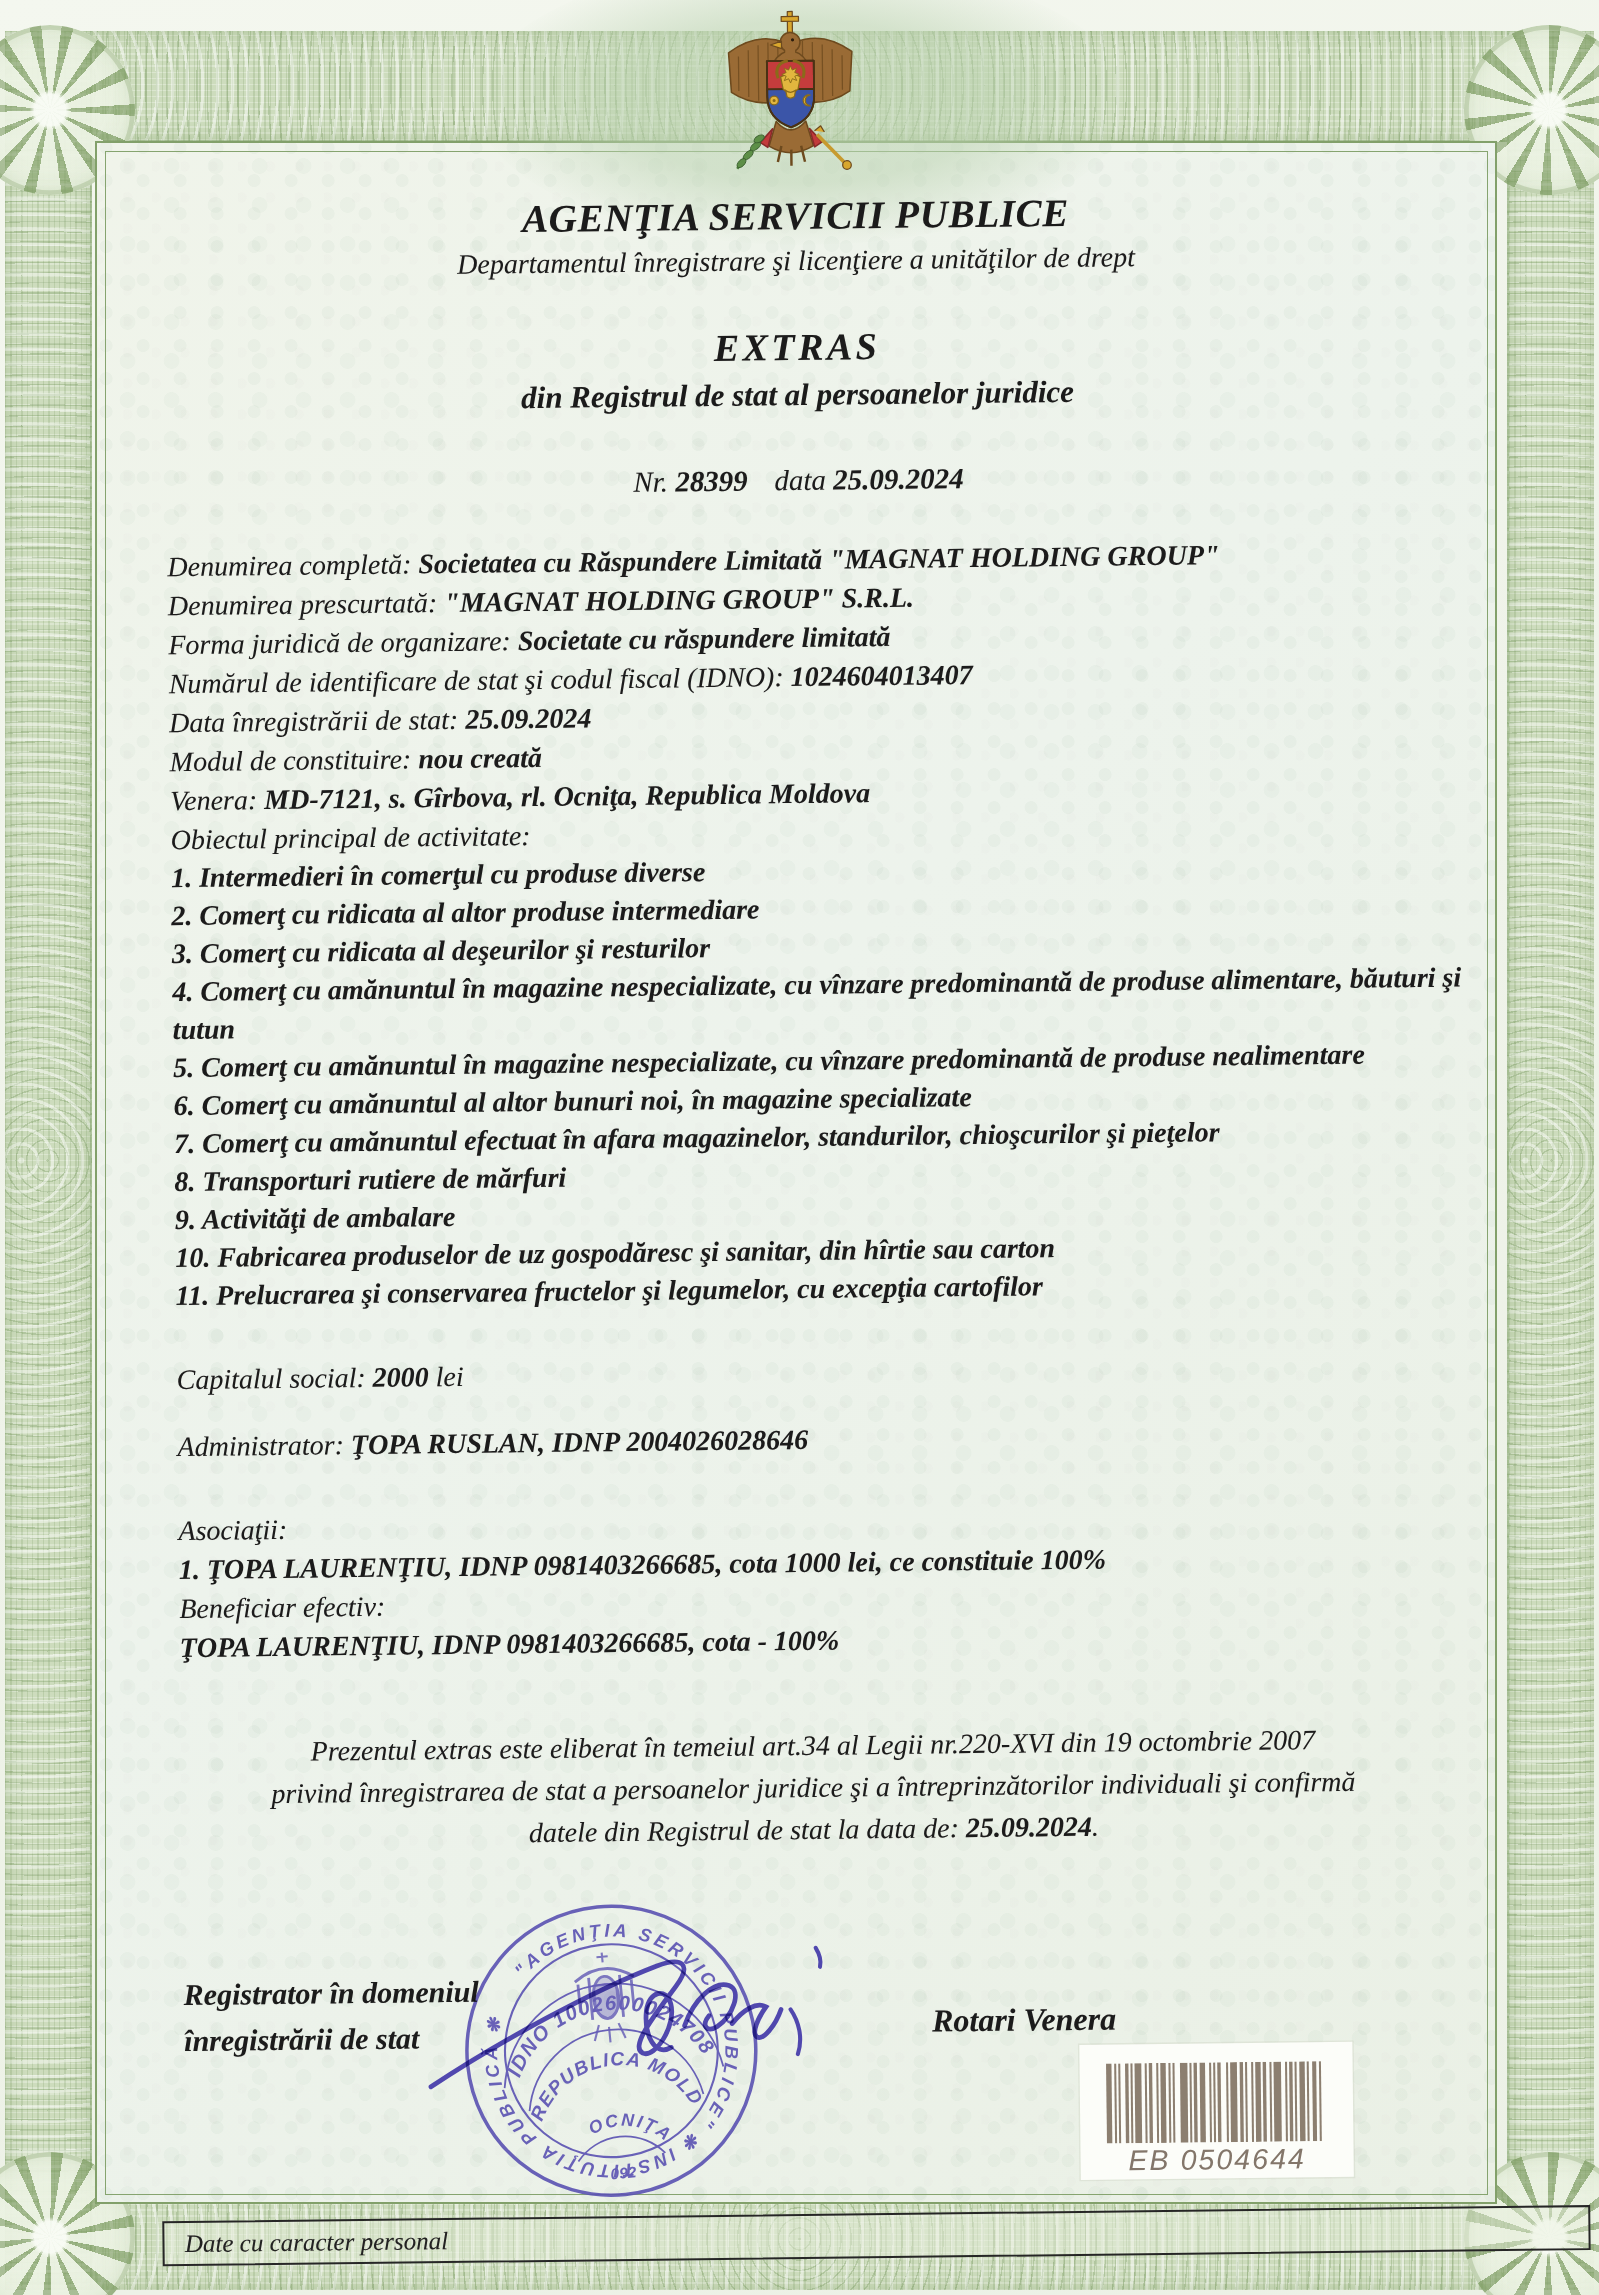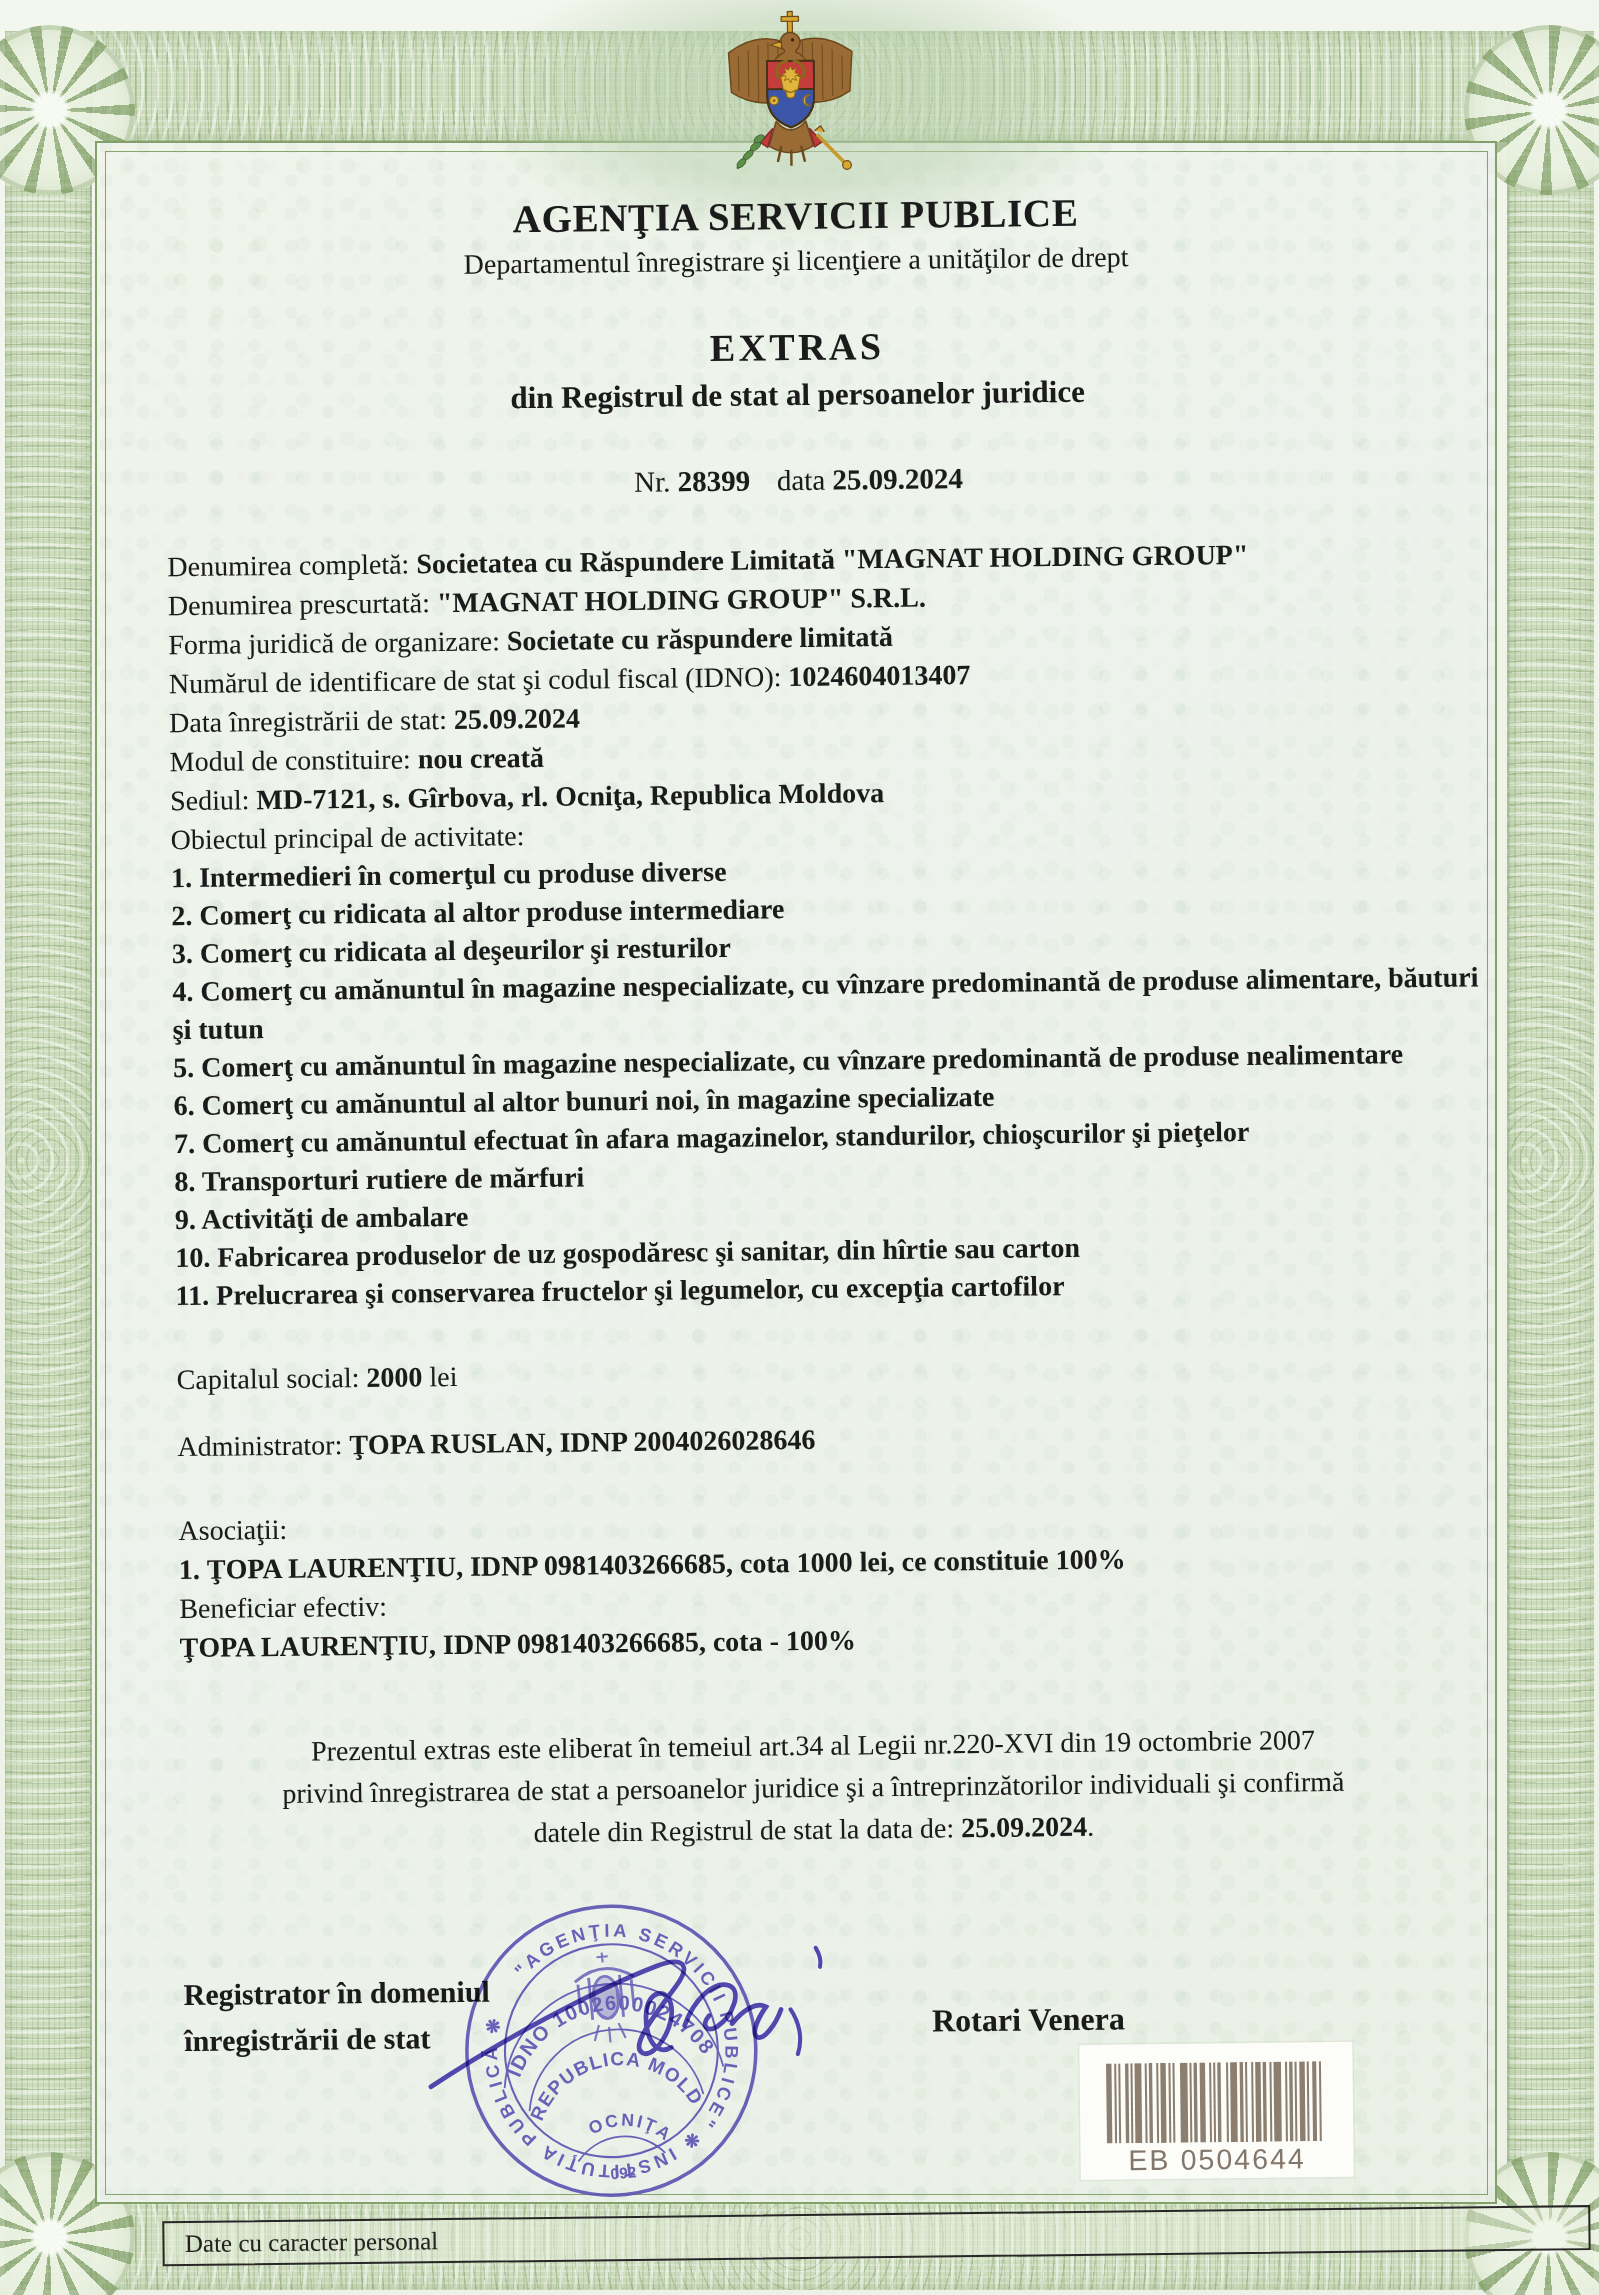--- a/index.html
+++ b/index.html
@@ -1,19 +1,19 @@
 <!DOCTYPE html>
 <html style="font-size:11px"><head>
 <meta charset="utf-8">
 <style>
   html,body{margin:0;padding:0;background:#eef1e8;}
   .page{
     position:relative;width:1599px;height:2295px;overflow:hidden;
     background:linear-gradient(160deg,#f4f7ef 0%,#eff3e9 45%,#ecf1e6 100%);
-    font-family:"Liberation Serif","DejaVu Serif",serif;color:#1b1b1b;
+    font-family:"Liberation Serif","DejaVu Serif",serif;color:#1b1b1b;font-style:italic;
   }
   
   .band{
     position:absolute;background-color:#cddcbd;
     background-image:
       repeating-radial-gradient(circle at 16.3px 50%, rgba(255,255,255,0.45) 0 2.7px, transparent 3.4px 15px),
       repeating-radial-gradient(circle at 50% 50%, rgba(112,146,88,0.30) 0 1.4px, transparent 1.4px 10.2px),
       repeating-linear-gradient(90deg, rgba(112,146,88,0.20) 0 1.4px, transparent 1.4px 5.4px),
       repeating-linear-gradient(0deg, rgba(255,255,255,0.28) 0 1.4px, transparent 1.4px 6.1px);
     box-shadow:inset 0 0 17.7px rgba(120,152,98,0.38);
@@ -191,21 +191,21 @@
         </div>
       </div>
 
       <div class="body-text">
         <div class="row"><span class="lbl">Denumirea completă:</span> <span class="val">Societatea cu Răspundere Limitată "MAGNAT HOLDING GROUP"</span></div>
         <div class="row"><span class="lbl">Denumirea prescurtată:</span> <span class="val">"MAGNAT HOLDING GROUP" S.R.L.</span></div>
         <div class="row"><span class="lbl">Forma juridică de organizare:</span> <span class="val">Societate cu răspundere limitată</span></div>
         <div class="row"><span class="lbl">Numărul de identificare de stat şi codul fiscal (IDNO):</span> <span class="val">1024604013407</span></div>
         <div class="row"><span class="lbl">Data înregistrării de stat:</span> <span class="val">25.09.2024</span></div>
         <div class="row"><span class="lbl">Modul de constituire:</span> <span class="val">nou creată</span></div>
-        <div class="row"><span class="lbl">Sediul:</span> <span class="val">MD-7121, s. Gîrbova, rl. Ocniţa, Republica Moldova</span></div>
+        <div class="row"><span class="lbl">Venera:</span> <span class="val">MD-7121, s. Gîrbova, rl. Ocniţa, Republica Moldova</span></div>
         <div class="row"><span class="lbl">Obiectul principal de activitate:</span> <span class="val"></span></div>
 
         <div class="acts">
           <div class="row">1. Intermedieri în comerţul cu produse diverse</div>
           <div class="row">2. Comerţ cu ridicata al altor produse intermediare</div>
           <div class="row">3. Comerţ cu ridicata al deşeurilor şi resturilor</div>
           <div class="row">4. Comerţ cu amănuntul în magazine nespecializate, cu vînzare predominantă de produse alimentare, băuturi şi tutun</div>
           <div class="row">5. Comerţ cu amănuntul în magazine nespecializate, cu vînzare predominantă de produse nealimentare</div>
           <div class="row">6. Comerţ cu amănuntul al altor bunuri noi, în magazine specializate</div>
           <div class="row">7. Comerţ cu amănuntul efectuat în afara magazinelor, standurilor, chioşcurilor şi pieţelor</div>

